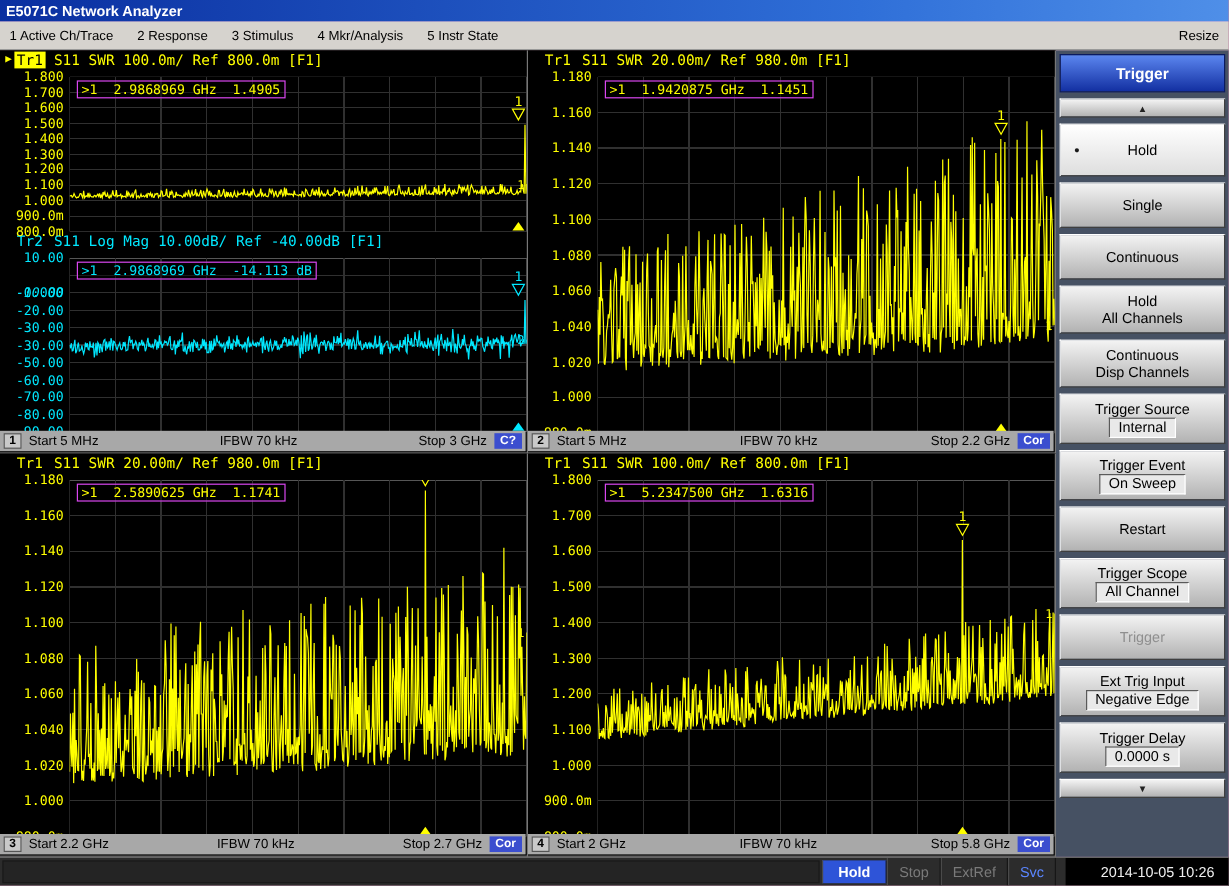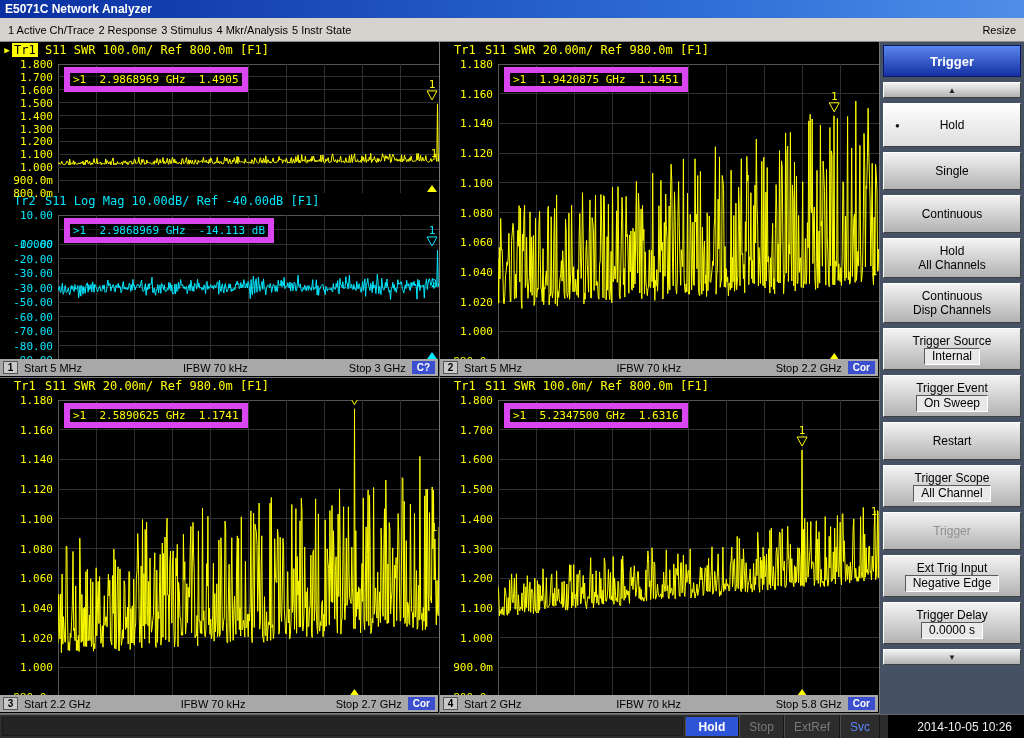--- a/index.html
+++ b/index.html
@@ -4,41 +4,41 @@
 <style>
   *{margin:0;padding:0;box-sizing:border-box}
   html,body{background:#555}
   .screen{width:1024px;height:738px;position:relative;background:#f9a8d4;overflow:hidden;
           font-family:"Liberation Sans",sans-serif}
   
   .titlebar{height:18px;background:linear-gradient(90deg,#0a2fa0,#2f6fd8 70%,#4f8fe8);
             color:#fff;font:bold 12px "Liberation Sans",sans-serif;
             display:flex;align-items:center;padding-left:5px}
   .menubar{height:24px;background:#d6d3ce;border-bottom:1px solid #8a8a8a;
-           display:flex;align-items:center;gap:4px;padding:0 8px;
+           display:flex;align-items:center;gap:20px;padding:0 8px;
            font:11px "Liberation Sans",sans-serif;color:#000}
   .menubar .mspacer{flex:1}
   
   .main{display:flex;height:672px}
   .channels{width:880px;height:672px;display:grid;
             grid-template-columns:440px 440px;grid-template-rows:336px 336px;background:#000}
   .channel{position:relative;border-right:1px solid #777;border-bottom:1px solid #777;background:#000}
   .trace-title{height:16px;display:flex;align-items:center;white-space:pre;
                font:12px "DejaVu Sans Mono",monospace;color:#ffff00;padding-left:2px}
   .trace-title.cyan{color:#00e8ff}
   .tr-arrow{width:10px;color:#ffff00;font-size:9px;text-align:center}
   .tr-hl{background:#ffff00;color:#000;padding:0 2px}
   .tr-plain{padding:0 2px}
   .plot-row{display:flex;padding-top:6px}
   .axis{width:58px;position:relative;font:11px "DejaVu Sans Mono",monospace}
   .axis span{position:absolute;right:5px;transform:translateY(-50%);line-height:11px}
   .plotwrap{position:relative;flex:1}
   .plotwrap svg{display:block}
   .mkr{position:absolute;left:6px;top:3px;font:11px "DejaVu Sans Mono",monospace;
-       border:6px solid #d946ef;padding:0 3px;white-space:pre;background:rgba(0,0,0,.45)}
+       border:1px solid #d946ef;padding:0 3px;white-space:pre;background:rgba(0,0,0,.45)}
   .chstatus{position:absolute;left:0;right:1px;bottom:1px;height:17px;background:#a8a8a8;
             display:flex;align-items:center;gap:6px;padding:0 3px;
             font:11px "Liberation Sans",sans-serif;color:#000}
   .chnum{width:15px;height:13px;background:#c9c9c9;border:1px solid #555;
          display:flex;align-items:center;justify-content:center;font-weight:bold;font-size:10px}
   .chmid{flex:1;text-align:center}
   .cal{background:#3b4ecf;color:#fff;padding:0 5px;height:13px;display:flex;align-items:center;
        font-size:10px;font-weight:bold}
   
   .sidebar{width:144px;height:672px;background:#465163;padding:3px;display:flex;

